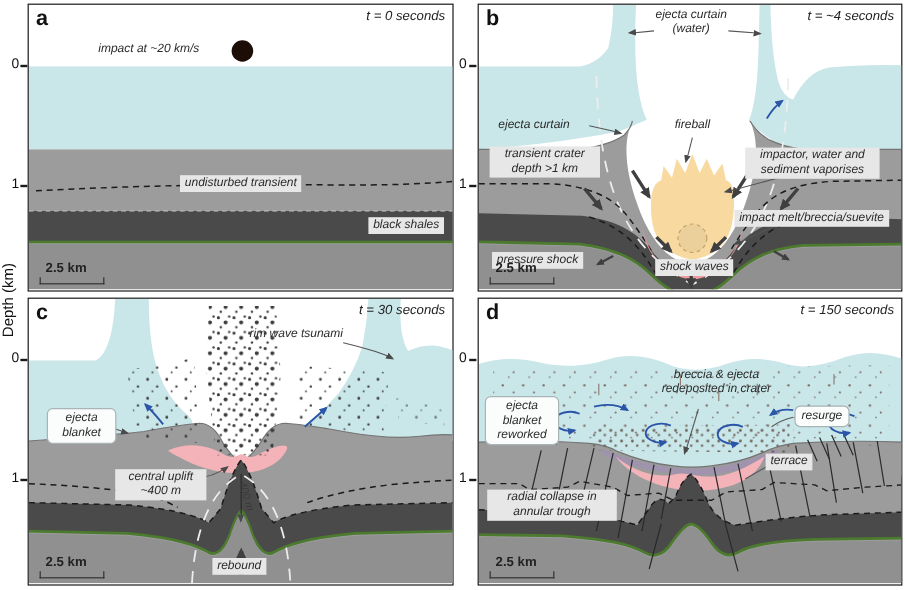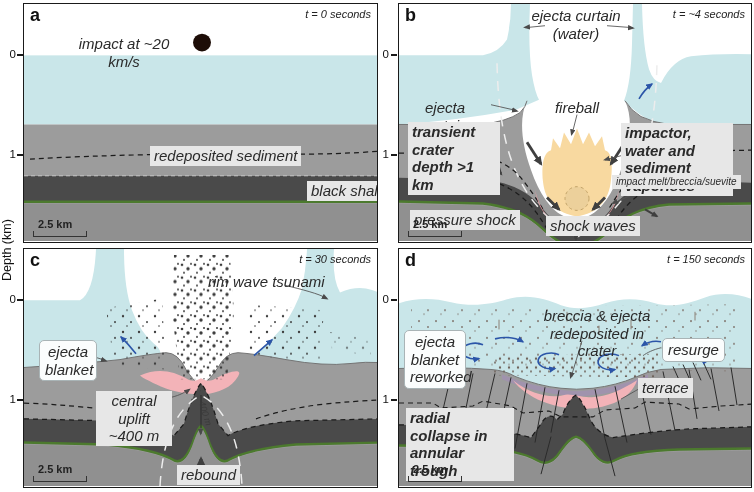--- a/index.html
+++ b/index.html
@@ -1,24 +1,24 @@
 <!DOCTYPE html>
 <html style="--water: #c9e6e9; --sediment: #9c9c9c; --black_shale: #4a4a4a; --basement: #909090; --green_marker: #4c7a2e; --impact_melt_pink: #ee9ba2; --melt_pool_pink: #f3b3b8; --fireball_orange: #f8d9a0; --suevite_purple: #a093ad; --arrow_blue: #2b55a8; --ink: #1b1b1b; --label_box: #e7e7e7;"><head>
 <meta charset="utf-8">
 <style>
   html,body{margin:0;padding:0;background:#fff;}
   #fig{position:relative;width:754px;height:492px;background:#fff;
        font-family:"Liberation Sans",sans-serif;color:#1b1b1b;overflow:hidden;}
   .panel{position:absolute;border:1.5px solid #1a1a1a;box-sizing:border-box;background:#fff;overflow:hidden;}
   .panel svg{position:absolute;left:0;top:0;}
-  .plabel{position:absolute;font-style:italic;font-size:15px;line-height:1.18;color:#2a2a2a;text-align:center;}
+  .plabel{position:absolute;font-style:italic;font-size:10px;line-height:1.18;color:#2a2a2a;text-align:center;}
   .nowrap{white-space:nowrap;}
   .boxed{background:var(--label_box);padding:1px 4px;}
   .wbox{background:#fbfdfd;border:1px solid #a9b4b6;border-radius:5px;padding:2px 5px;}
-  .leftal{text-align:left;font-weight:bold;}
+  .leftal{text-align:center;}
   .letter{font-style:normal;font-weight:bold;font-size:18px;color:#111;}
   .time{font-size:11px;color:#222;}
   .sb{position:absolute;left:9px;bottom:5px;}
   .sb .sbt{display:block;font-weight:bold;font-style:normal;font-size:11px;color:#222;margin:0 0 1px 5px;}
   .sb .bar{width:52px;height:5px;border-bottom:1.3px solid #333;border-left:1.3px solid #333;border-right:1.3px solid #333;}
   .tkl{position:absolute;width:14px;font-size:11.5px;color:#111;text-align:right;}
   .tk{position:absolute;width:6px;height:1.6px;background:#1a1a1a;}
   .depth{position:absolute;left:0;top:192px;width:15px;height:116px;writing-mode:vertical-rl;
          transform:rotate(180deg);font-size:12.5px;color:#111;text-align:center;}
   .rot{transform:rotate(73deg);transform-origin:left top;font-size:9px;color:#3a3a3a;}
@@ -79,21 +79,21 @@
       <g>
           <rect class="g3" x="0" y="201.6" width="355" height="39"></rect>
         </g>
       <path class="dashLt" d="M0,174 L355,174"></path>
       <path class="dashInk" d="M6,157 C80,153 160,151 250,152 C300,152.5 330,151 355,149"></path>
       <circle cx="178" cy="39" r="9" fill="#1d0d07"></circle>
     </svg>
     <span class="plabel letter" style="left:6px;top:1px">a</span>
     <span class="plabel time" style="right:6px;top:4px">t = 0 seconds</span>
     <span class="plabel" style="left:50px;top:31px;width:100px">impact at ~20 km/s</span>
-    <span class="plabel boxed nowrap" style="left:126px;top:142px">redeposited sediment</span>
+    <span class="plabel boxed nowrap" style="left:126px;top:142px">undisturbed transient</span>
     <span class="plabel boxed nowrap" style="left:283px;top:177px">black shales</span>
     <div class="sb">
       <span class="sbt">2.5 km</span>
       <div class="bar"></div>
     </div>
   </div>
 
   <div class="panel" style="left:398px;top:3px;width:354px;height:240px">
     <svg width="354" height="237" viewBox="0 0 354 240" preserveAspectRatio="none">
       <defs>

